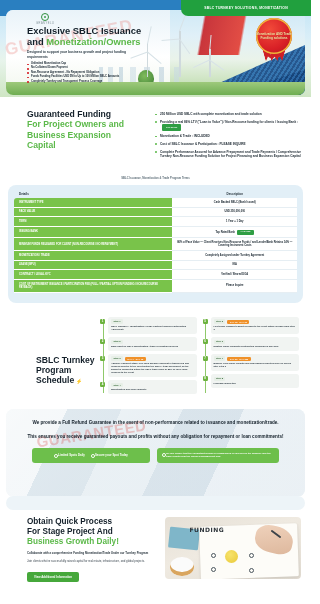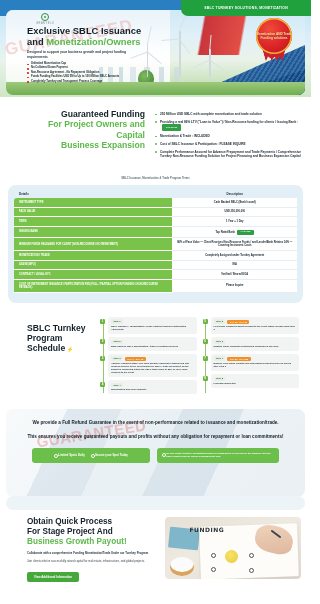--- a/index.html
+++ b/index.html
@@ -129,21 +129,21 @@
     box-shadow:0 0 0 1.5px #f0b43a inset;
     display:flex; align-items:center; justify-content:center; text-align:center;
   }
   .seal .disc span {
     color:#ffe9a8; font-size:3.1px; font-weight:bold; line-height:4.2px;
     text-shadow:0 0 1px rgba(0,0,0,.4);
   }
 
   
   .gf { position:relative; padding:12px 10px 10px 27px; display:flex; gap:10px; }
-  .gf-left { width:118px;text-align:right; }
+  .gf-left { width:118px; }
   .gf-h { font-size:8.6px; line-height:10.4px; font-weight:bold; color:#14202a; }
   .gf-h .hl { color:#5cb94a; }
   .gf-right { flex:1; padding-top:3px; }
   .gf-list { list-style:none; }
   .gf-list li {
     position:relative; padding-left:5px; margin-bottom:3.4px;
     font-size:3.1px; line-height:4.4px; color:#1b2730; font-weight:bold;
   }
   .gf-list li::before {
     content:""; position:absolute; left:0; top:1.6px;
@@ -183,21 +183,21 @@
     padding:2.6px 4px; text-align:center; border-bottom:1px solid #e6eef3;
     line-height:3.4px;
   }
   .val-badge {
     display:inline-block; background:#2f9e44; color:#fff; font-size:2px;
     padding:.8px 3.5px; border-radius:1px; margin-left:2px; vertical-align:middle;
   }
 
   
   .sch { padding:6px 8px 8px 0; display:flex; }
-  .sch-head { width:100px; padding-left:27px; padding-top:6px; }
+  .sch-head { width:100px; padding-left:36px; padding-top:6px;margin-top:32px; }
   .sch-head h2 { font-size:8.6px; line-height:10.2px; font-weight:bold; color:#14202a; }
   .sch-head .mini { color:#e08b2a; font-size:5px; }
   .sch-cols { flex:1; display:flex; gap:6px; padding-right:4px; }
   .sch-col { flex:1; position:relative; padding-left:8px; }
   .sch-col::before {
     content:""; position:absolute; left:2.6px; top:4px; bottom:4px;
     width:1px; background:#8fc96a;
   }
   .step { position:relative; margin-bottom:3.5px; }
   .step-dot {
@@ -397,22 +397,22 @@
         <span>Monetization AND Trade Funding solutions</span>
       </div>
     </div>
   </section>
 
   <section class="gf">
     <div class="gf-left">
       <div class="gf-h">
         <div>Guaranteed Funding</div>
         <div class="hl">For Project Owners and</div>
+        <div class="hl">Business Expansion</div>
         <div class="hl">Capital</div>
-        <div class="hl">Business Expansion</div>
       </div>
     </div>
     <div class="gf-right">
       <ul class="gf-list">
         <li><span>250 Million USD SBLC with complete monetization and trade solution</span></li>
         <li><span>Providing a real 86% LTV ("Loan to Value") / Non-Recourse funding for clients / Issuing Bank :</span><span class="gf-chip">TOP BANK</span></li>
         <li><span>Monetization &amp; Trade : INCLUDED</span></li>
         <li><span>Cost of SBLC Issuance &amp; Participation : PLEASE INQUIRE</span></li>
         <li><span>Complete Performance Assured for Advance Prepayment and Trade Payments / Comprehensive Turnkey Non-Recourse Funding Solution for Project Financing and Business Expansion Capital</span></li>
       </ul>
@@ -588,21 +588,21 @@
     </div>
   </section>
 
   <div class="divider-arc"></div>
 
   <section class="obtain">
     <div class="ob-left">
       <div class="ob-h">
         <div>Obtain Quick Process</div>
         <div>For Stage Project And</div>
-        <div class="hl">Business Growth Payout!</div>
+        <div class="hl">Business Growth Daily!</div>
       </div>
       <div class="ob-p">Collaborate with a comprehensive Funding Monetization/Trade Under our Turnkey Program</div>
       <div class="ob-p ob-p2">Join clients who've successfully raised capital for real estate, infrastructure, and global projects.</div>
       <button class="ob-btn">View Additional Information</button>
     </div>
     <div class="ob-img">
       <div class="book"></div>
       <div class="cup"></div>
       <div class="board"></div>
       <div class="board-title">FUNDING</div>

